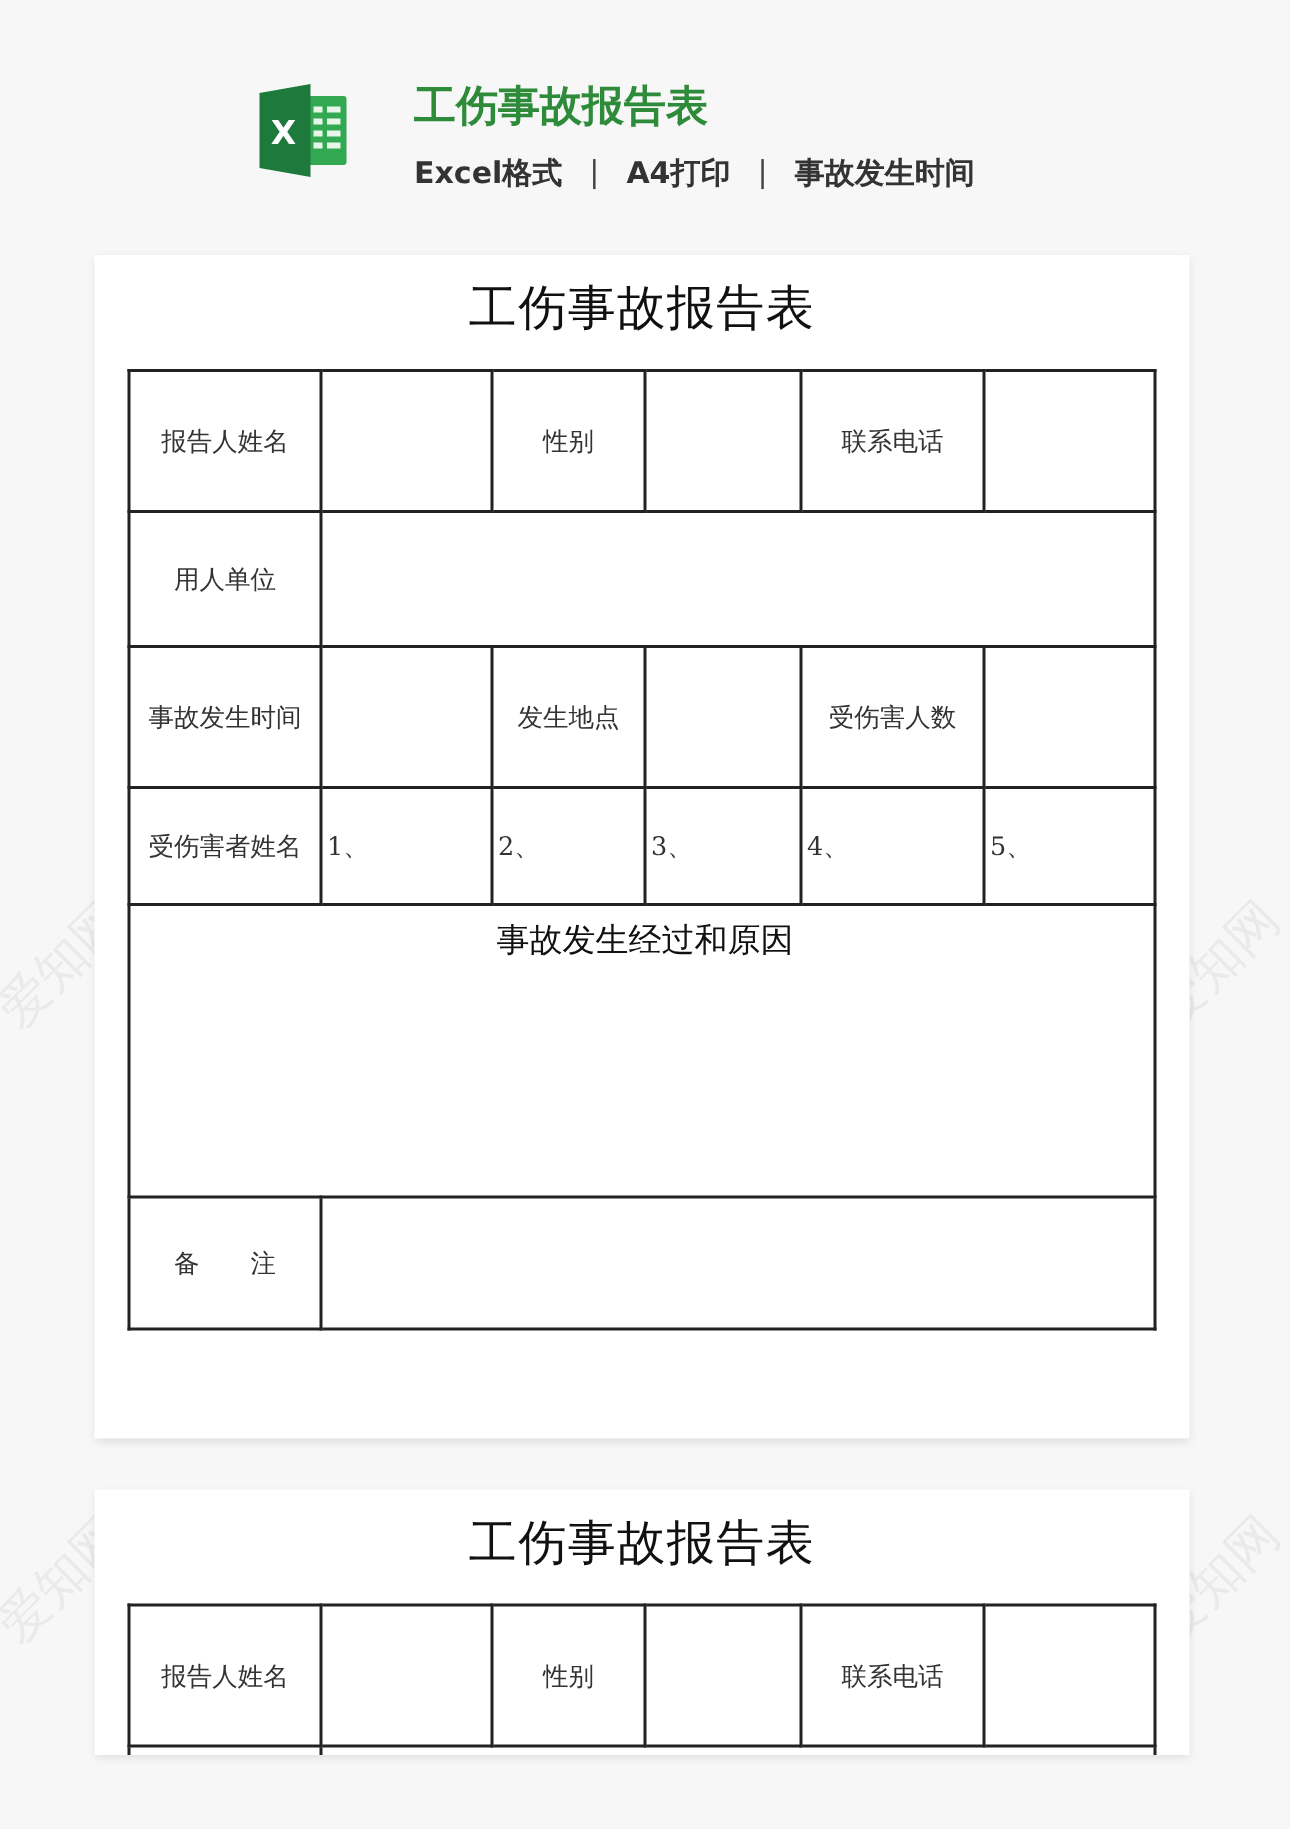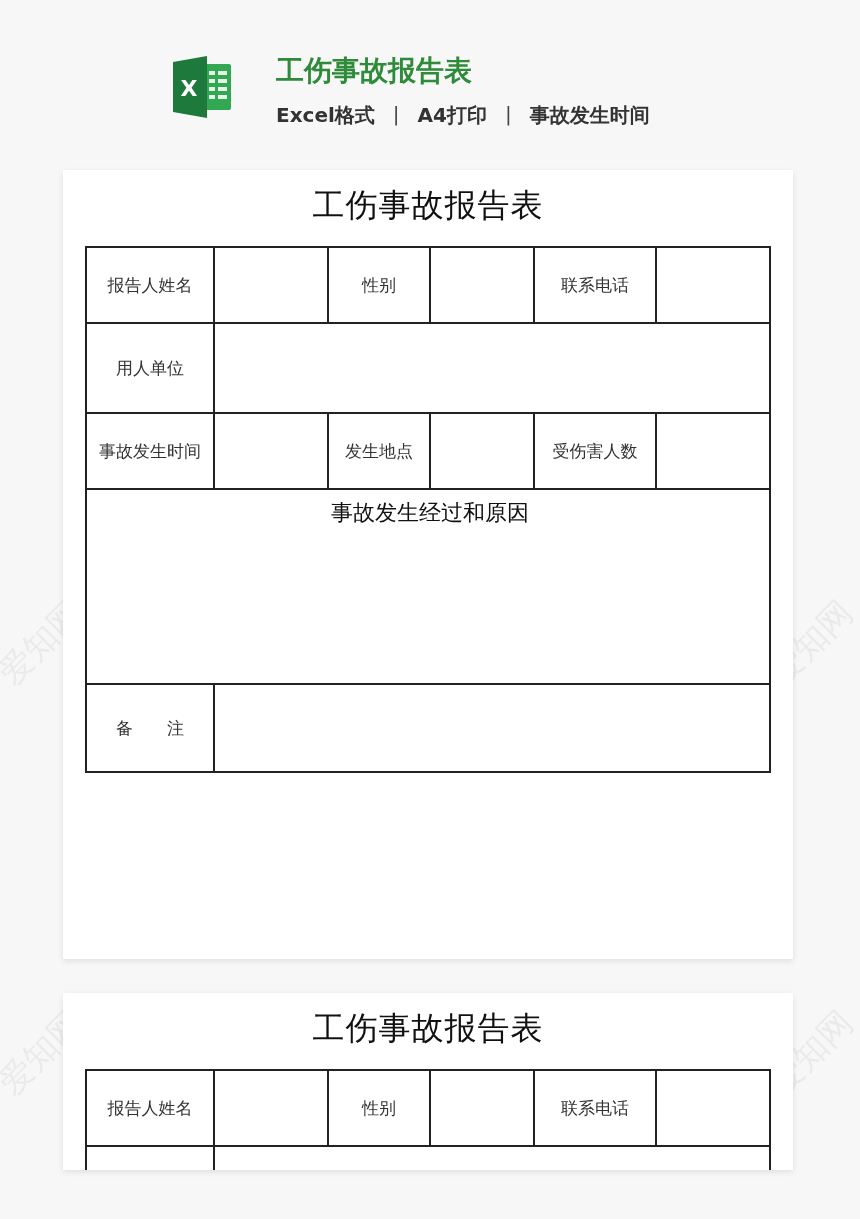--- a/index.html
+++ b/index.html
@@ -41,21 +41,21 @@
     border-collapse: collapse; table-layout: fixed;
     width: 684px;
   }
   table.form td {
     border: 2px solid #222;
     font-size: 17px; color: #333;
     text-align: center; vertical-align: middle;
     padding: 0; overflow: hidden;
   }
   table.form td.num { text-align: left; vertical-align: middle; padding-left: 3px; }
-  table.form tr.r { height: 76px; }
+  table.form tr.r { height: 94px; }
   table.form td.big {
     text-align: center; vertical-align: top;
     font-size: 22px; color: #111; padding: 8px 0 0 4px;
   }
   .remark-label { letter-spacing: 0; }
   .remark-label span { display: inline-block; }
   .remark-label .gap { width: 34px; }
 
   .wm {
     position: absolute; font-family: "DejaVu Sans", sans-serif;
@@ -124,20 +124,28 @@
       <td colspan="5"></td>
     </tr>
     <tr class="r">
       <td>事故发生时间</td>
       <td></td>
       <td>发生地点</td>
       <td></td>
       <td>受伤害人数</td>
       <td></td>
     </tr>
+    <tr class="r" style="height:78px">
+      <td>受伤害者姓名</td>
+      <td class="num">1、</td>
+      <td class="num">2、</td>
+      <td class="num">3、</td>
+      <td class="num">4、</td>
+      <td class="num">5、</td>
+    </tr>
     <tr style="height:195px">
       <td colspan="6" class="big">
         <span>事故发生经过和原因</span>
       </td>
     </tr>
     <tr style="height:88px">
       <td class="remark-label">
         <span>备</span><span class="gap"></span><span>注</span>
       </td>
       <td colspan="5"></td>

